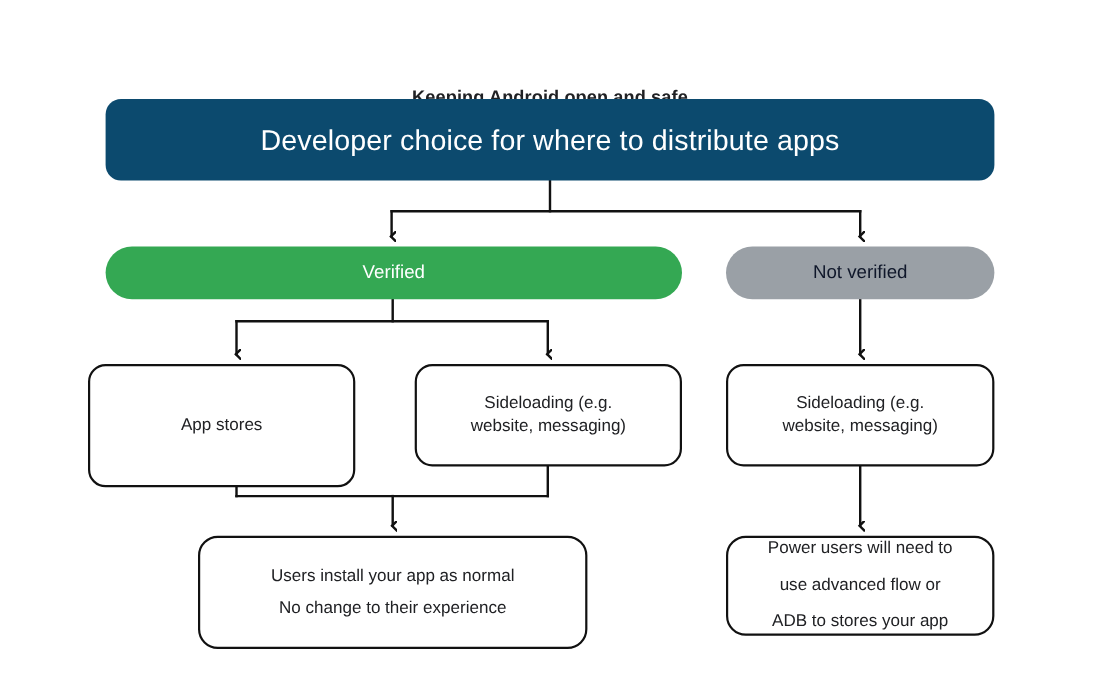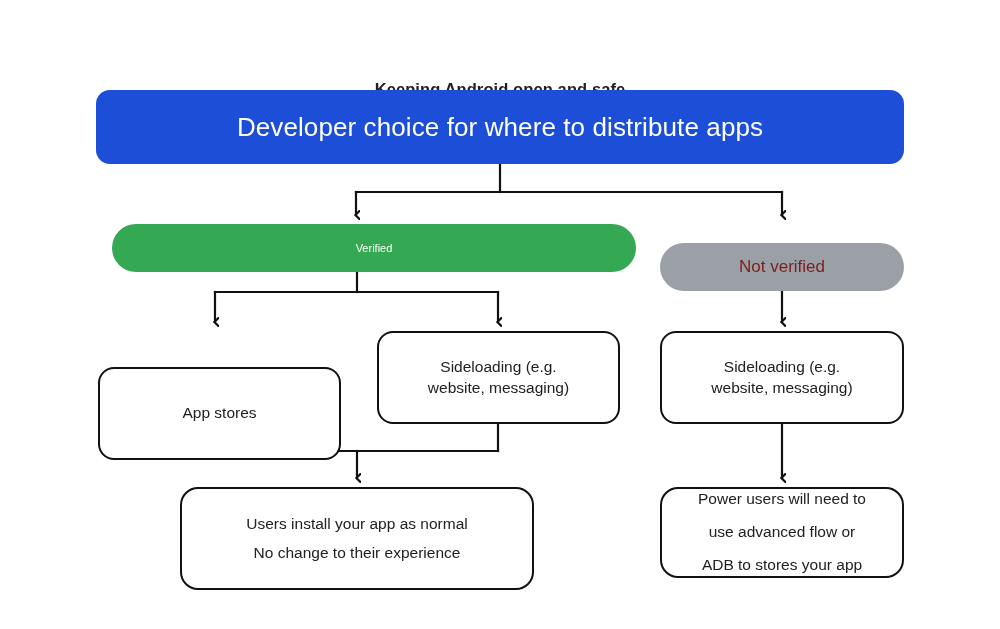--- a/index.html
+++ b/index.html
@@ -45,65 +45,63 @@
     font-weight: bold;
     color: #202124;
     letter-spacing: 0.1px;
     margin-top: 36px;
   }
   .node-hero {
     left: 96px;
     top: 90px;
     width: 808px;
     height: 74px;
-    background: #1d4ed8;
+    background: #0c4a6e;
     border-radius: 14px;
     color: #ffffff;
     font-size: 26px;
     font-weight: 500;
     letter-spacing: 0.1px;
   }
   .node-verified {
-    left: 112px;
+    left: 96px;
     top: 224px;
     width: 524px;
     height: 48px;
     background: #34a853;
     border-radius: 24px;
     color: #ffffff;
-    font-size: 11px;
+    font-size: 17px;
     font-weight: 400;
   }
   .node-notverified {
     left: 660px;
     top: 224px;
     width: 244px;
     height: 48px;
     background: #9aa0a6;
     border-radius: 24px;
-    color: #7f1d1d;
+    color: #0f172a;
     font-size: 17px;
     font-weight: 400;
-    margin-top: 19px;
   }
   .node-plain {
     background: #ffffff;
     border: 2px solid #111111;
     border-radius: 16px;
     color: #202124;
     font-size: 15.5px;
     font-weight: 400;
     line-height: 1.35;
   }
   .node-appstores {
-    left: 98px;
+    left: 80px;
     top: 331px;
     width: 243px;
-    height: 93px;
-    margin-top: 36px;
+    height: 112px;
   }
   .node-sideload-left {
     left: 377px;
     top: 331px;
     width: 243px;
     height: 93px;
   }
   .node-sideload-right {
     left: 660px;
     top: 331px;

